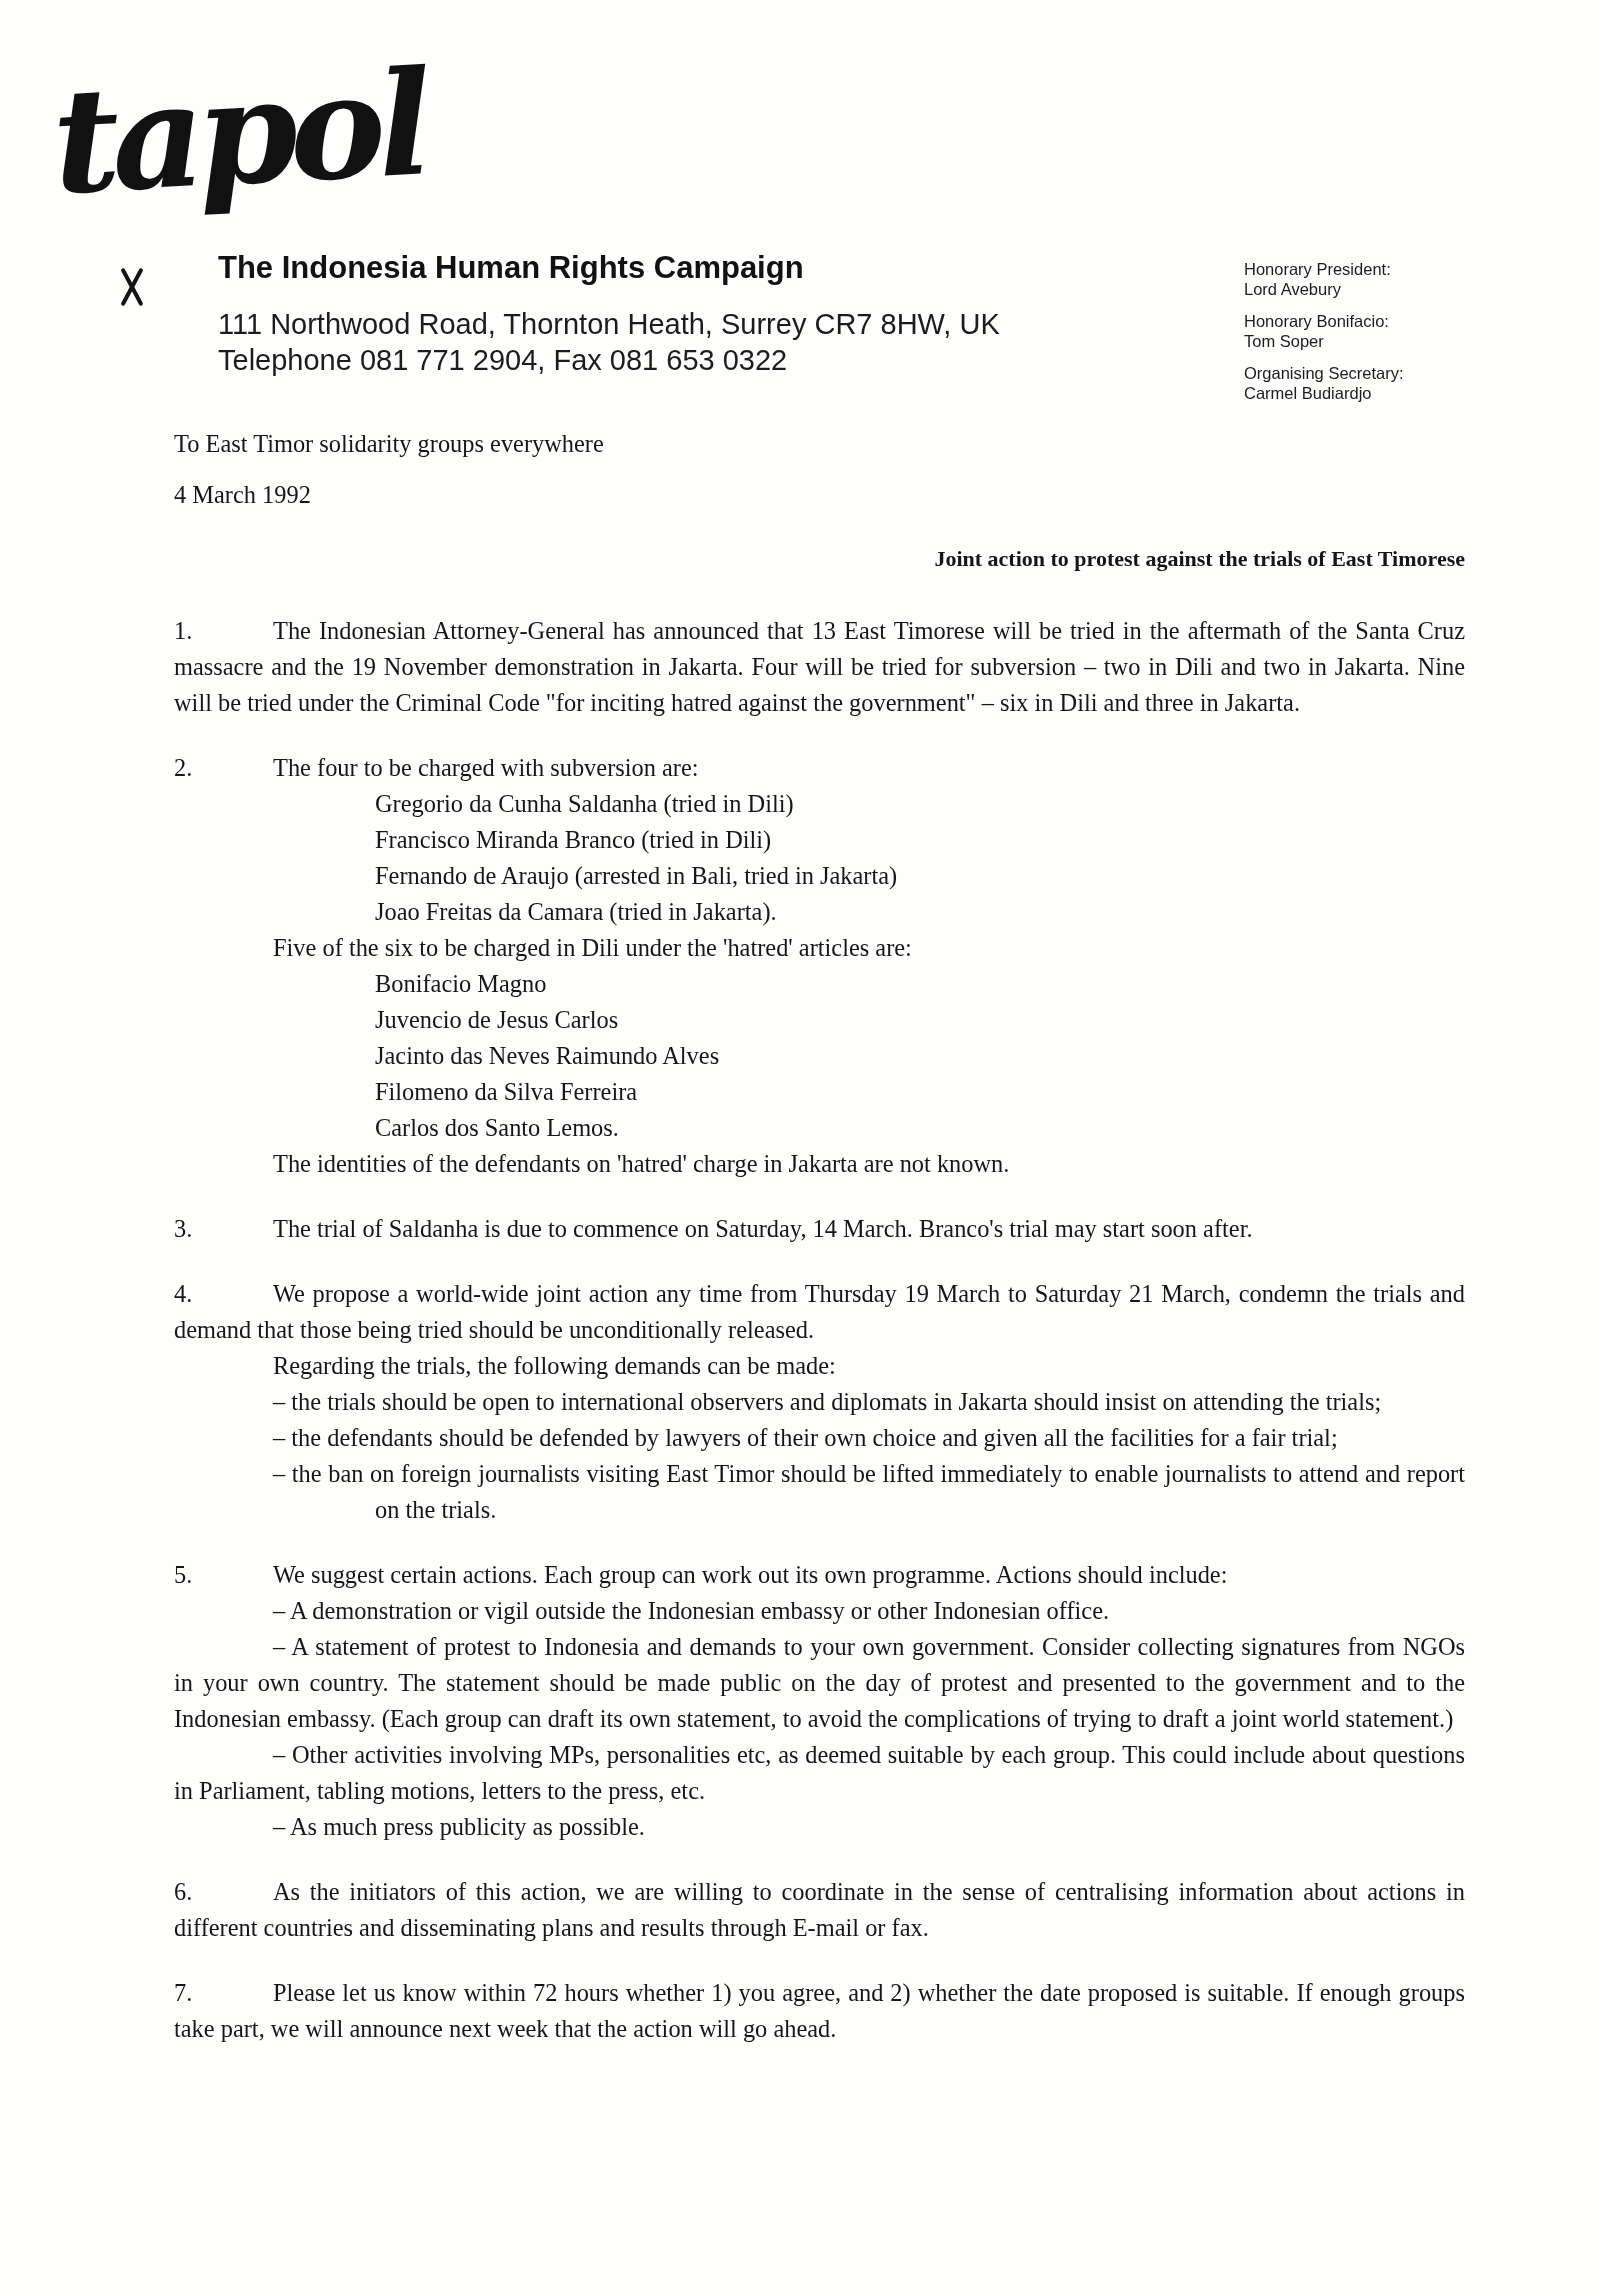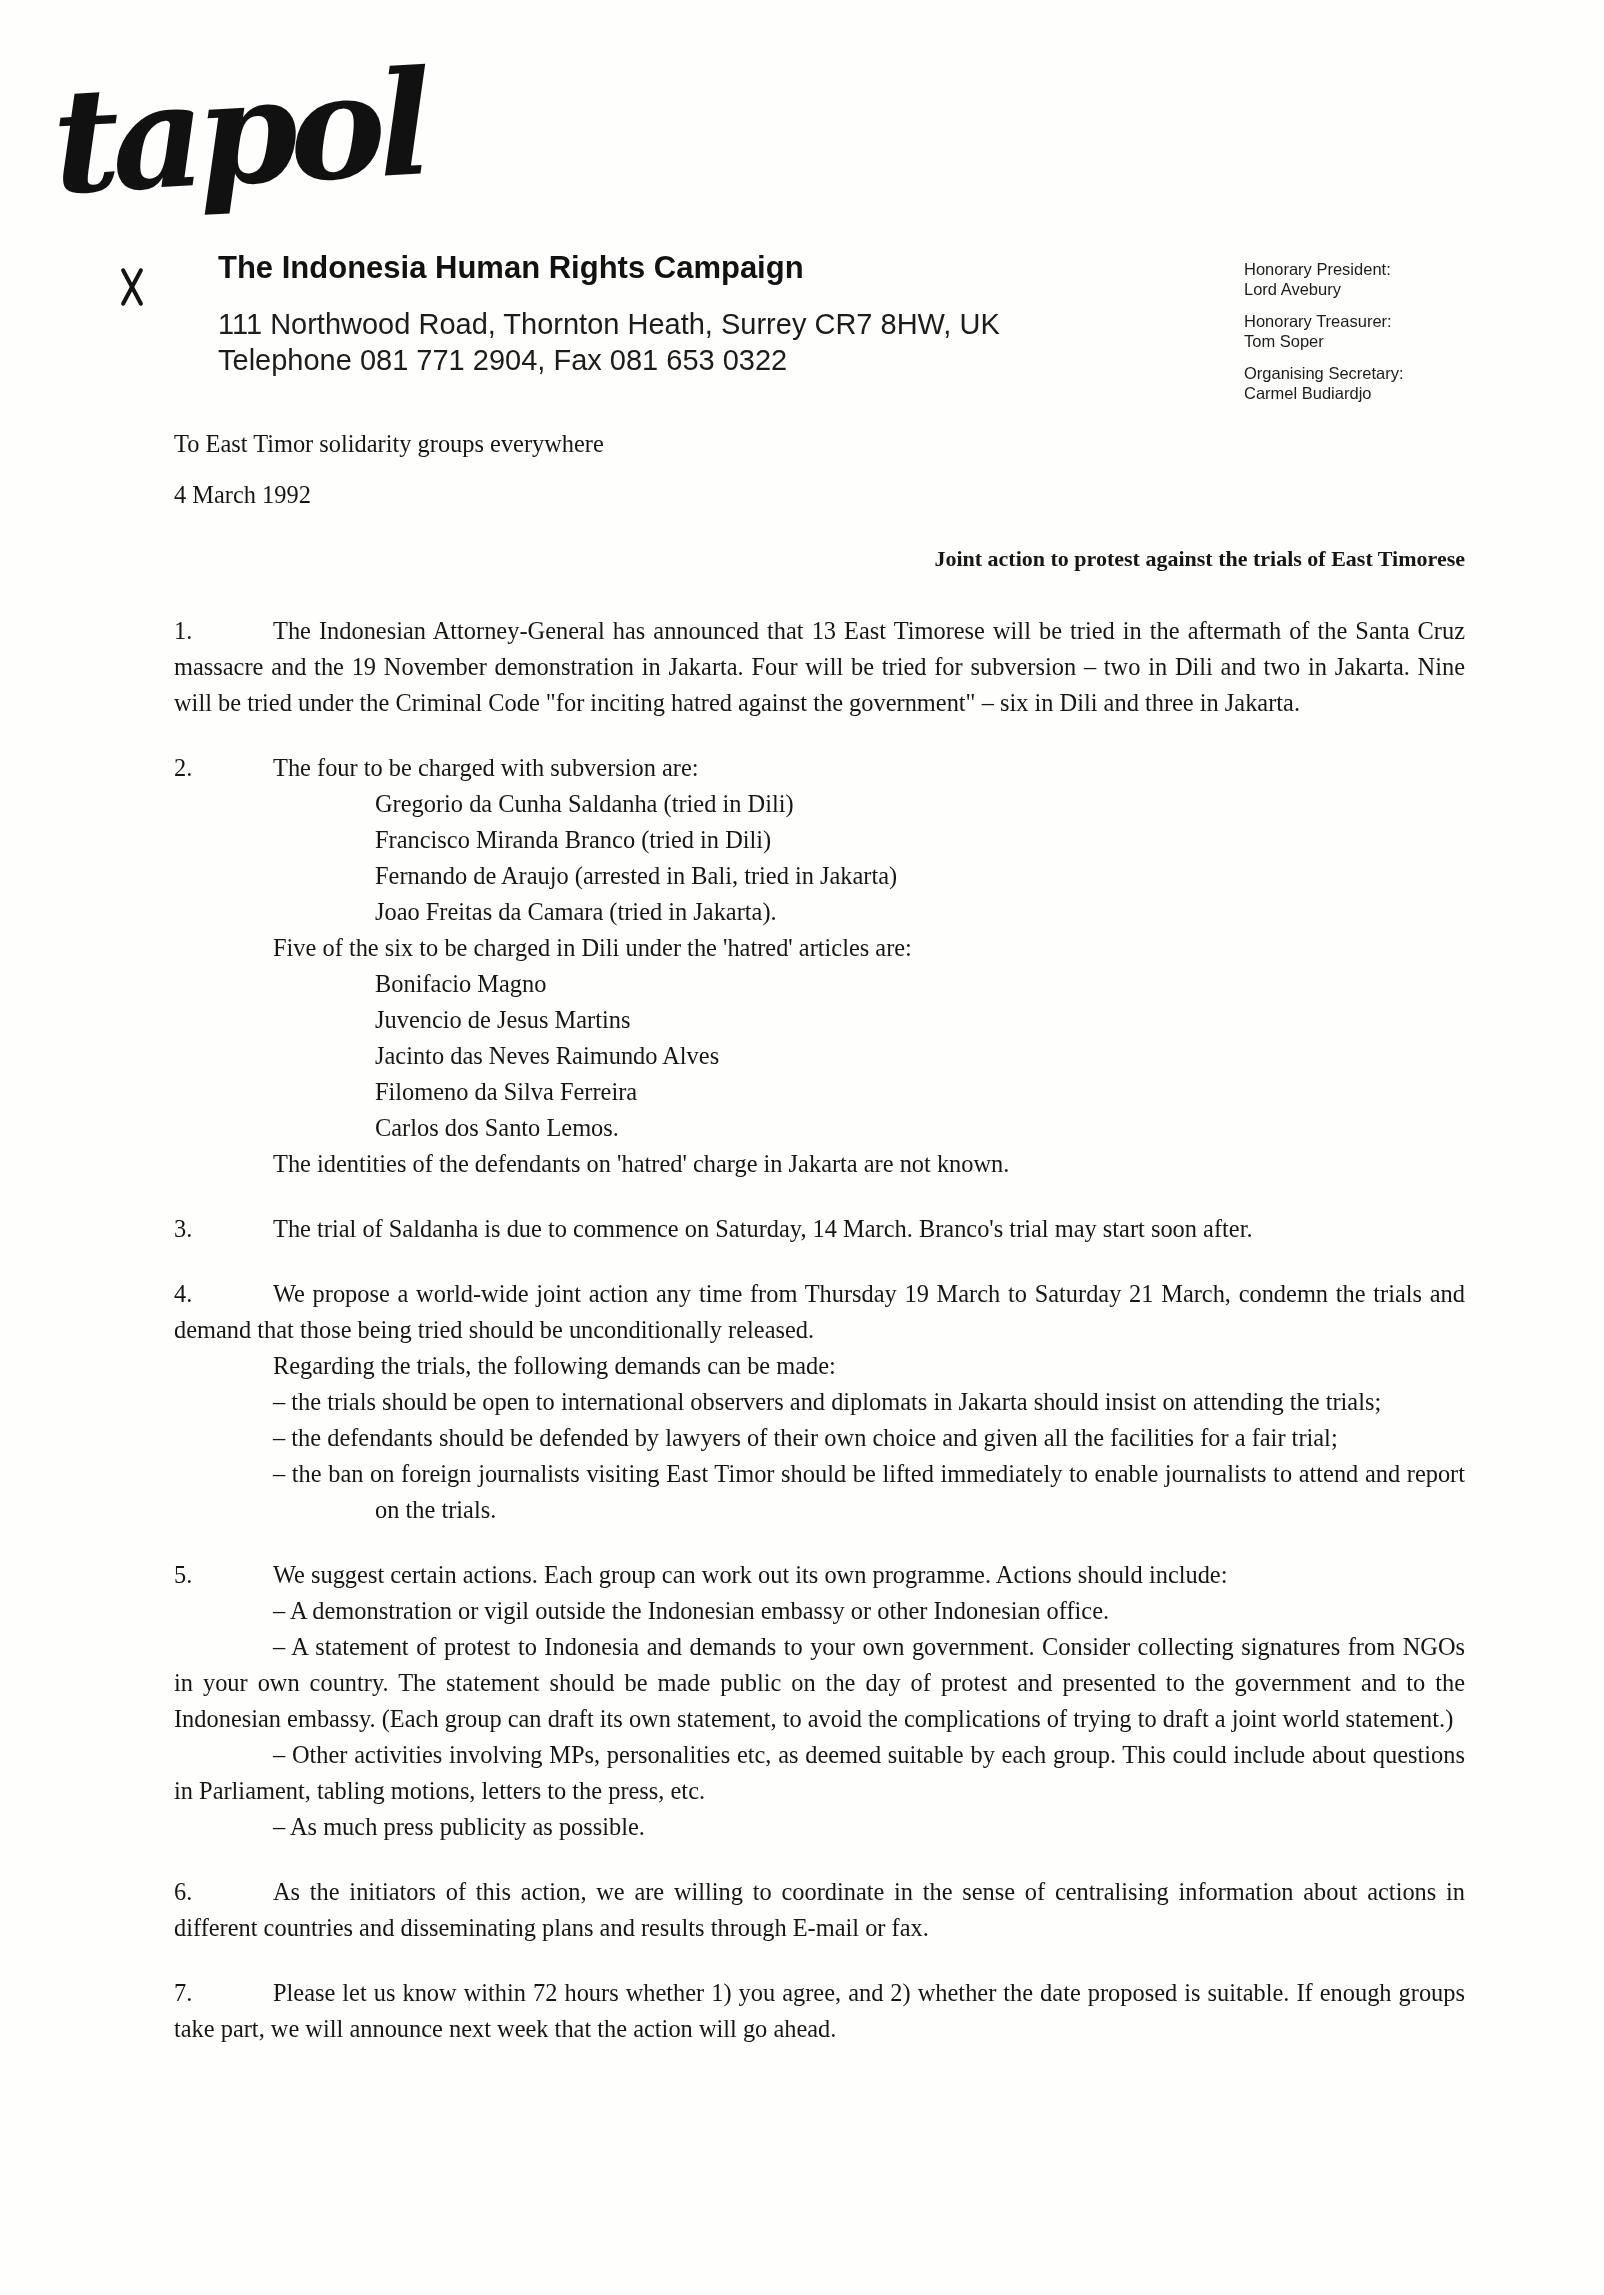--- a/index.html
+++ b/index.html
@@ -120,21 +120,21 @@
       <div class="org-address">111 Northwood Road, Thornton Heath, Surrey CR7 8HW, UK</div>
       <div class="org-phone">Telephone 081 771 2904,  Fax 081 653 0322</div>
     </div>
 
     <div class="officers">
       <div class="officer">
         <div class="officer-role">Honorary President:</div>
         <div class="officer-name">Lord Avebury</div>
       </div>
       <div class="officer">
-        <div class="officer-role">Honorary Treasurer:</div>
+        <div class="officer-role">Honorary Bonifacio:</div>
         <div class="officer-name">Tom Soper</div>
       </div>
       <div class="officer">
         <div class="officer-role">Organising Secretary:</div>
         <div class="officer-name">Carmel Budiardjo</div>
       </div>
     </div>
   </header>
 
   <main>
@@ -150,21 +150,21 @@
       <p class="para nogap"><span class="num">2.</span><span class="ptext">The four to be charged with subversion are:</span></p>
       <div class="names">
         <div>Gregorio da Cunha Saldanha (tried in Dili)</div>
         <div>Francisco Miranda Branco (tried in Dili)</div>
         <div>Fernando de Araujo (arrested in Bali, tried in Jakarta)</div>
         <div>Joao Freitas da Camara (tried in Jakarta).</div>
       </div>
       <div class="indent1">Five of the six to be charged in Dili under the 'hatred' articles are:</div>
       <div class="names">
         <div>Bonifacio Magno</div>
-        <div>Juvencio de Jesus Martins</div>
+        <div>Juvencio de Jesus Carlos</div>
         <div>Jacinto das Neves Raimundo Alves</div>
         <div>Filomeno da Silva Ferreira</div>
         <div>Carlos dos Santo Lemos.</div>
       </div>
       <div class="indent1">The identities of the defendants on 'hatred' charge in Jakarta are not known.</div>
     </section>
 
     <p class="para"><span class="num">3.</span><span class="ptext">The trial of Saldanha is due to commence on Saturday, 14 March. Branco's trial may start soon after.</span></p>
 
     <section class="block">

